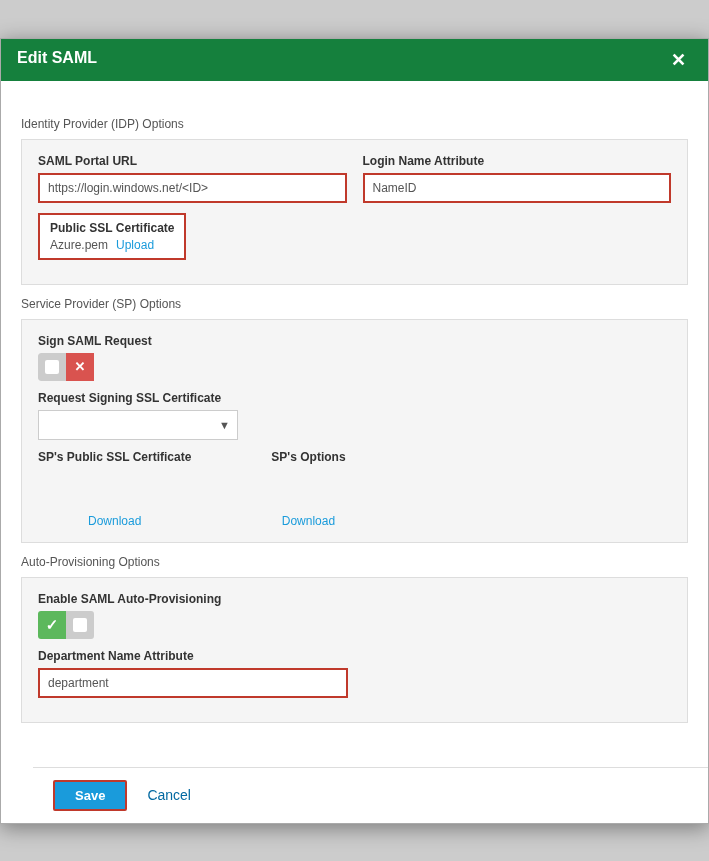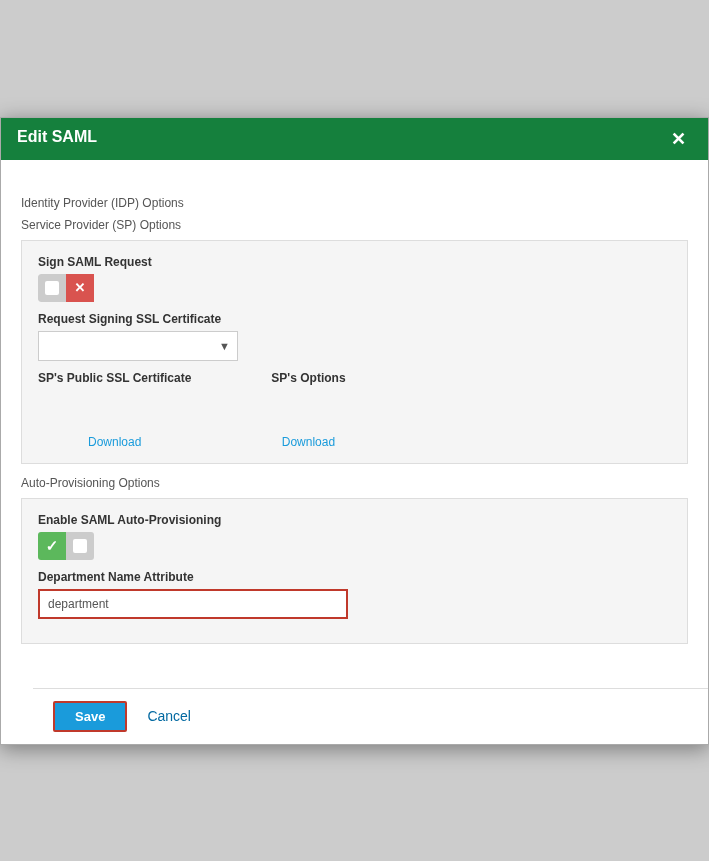--- a/index.html
+++ b/index.html
@@ -270,20 +270,41 @@
 <div class="modal">
 
   <div class="modal-header">
     <span class="modal-header-title">Edit SAML</span>
     <button class="modal-close-btn">✕</button>
   </div>
 
   <div class="modal-body">
 
     <div class="section-label">Identity Provider (IDP) Options</div>
+    <div class="section-box">
+      <div class="two-col">
+        <div class="form-group">
+          <label class="subform-label">SAML Portal URL</label>
+          <input class="form-input" type="text" placeholder="https://login.windows.net/&lt;ID&gt;" value="https://login.windows.net/&lt;ID&gt;" style="">
+        </div>
+        <div class="form-group">
+          <label class="subform-label">Login Name Attribute</label>
+          <input class="form-input" type="text" placeholder="NameID" value="NameID" style="">
+        </div>
+      </div>
+      <div class="form-group" style="display:inline-block;">
+        <div class="ssl-cert-box">
+          <div class="ssl-cert-box-label">Public SSL Certificate</div>
+          <div class="ssl-cert-row">
+            <span class="ssl-cert-file">Azure.pem</span>
+            <button class="link-btn">Upload</button>
+          </div>
+        </div>
+      </div>
+    </div>
 
     <div class="section-label">Service Provider (SP) Options</div>
     <div class="section-box">
 
       <div class="form-group">
         <label class="subform-label">Sign SAML Request</label>
         <div class="toggle-sign">
           <div class="toggle-sign-off">
             <div class="toggle-sign-off-knob"></div>
           </div>

